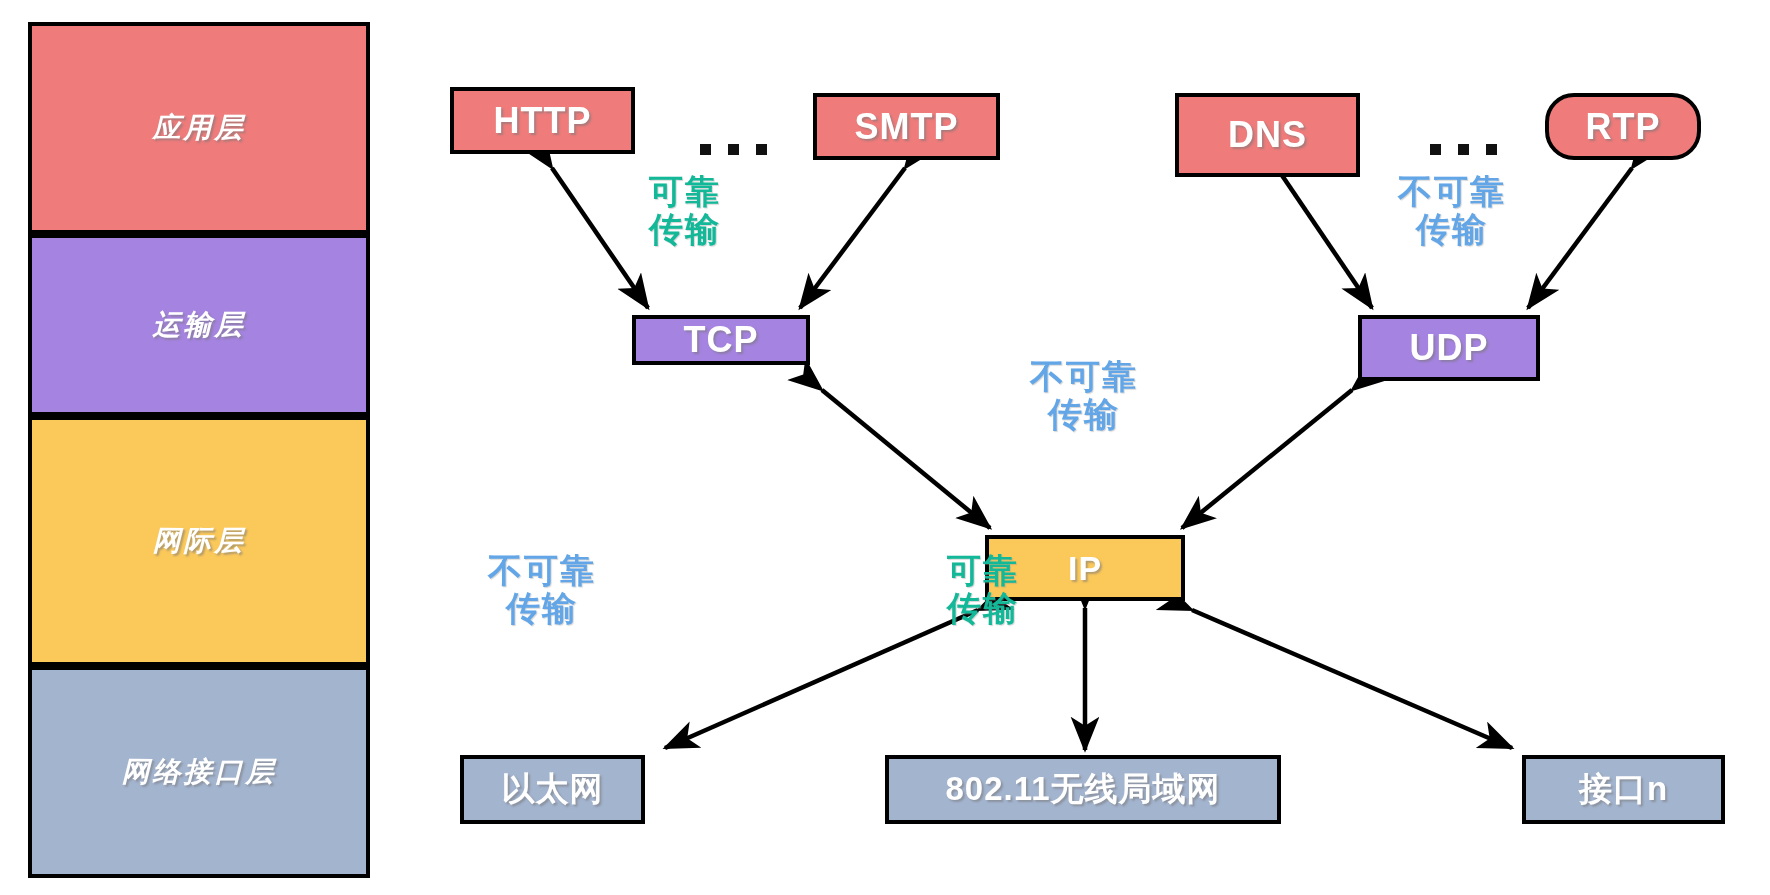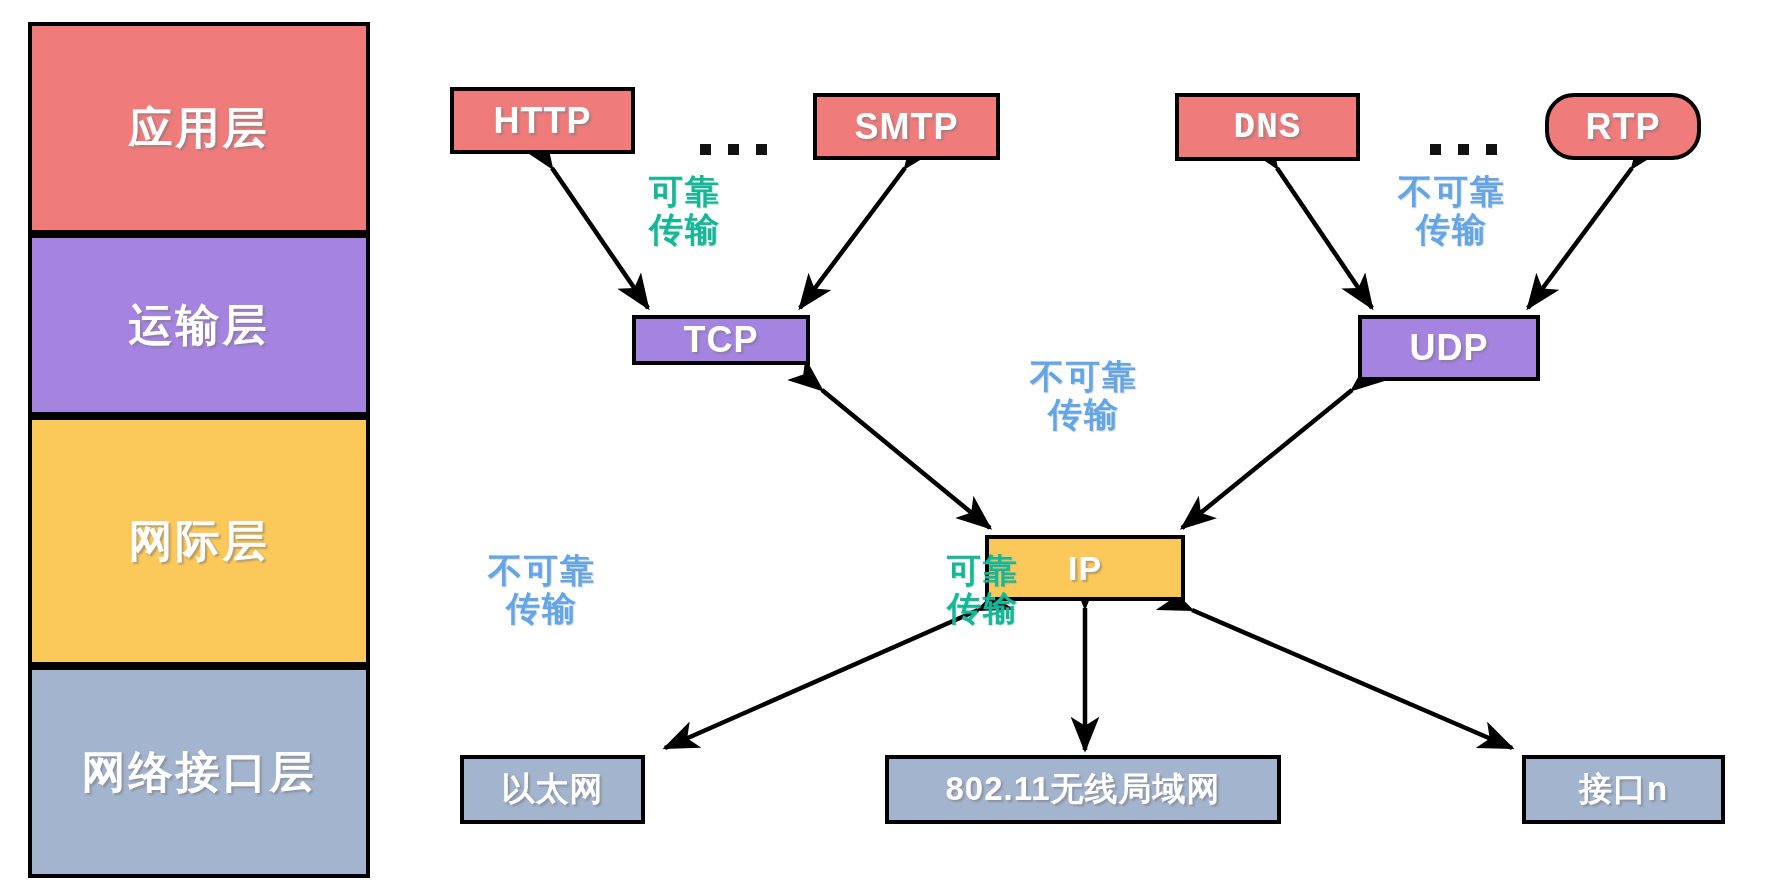--- a/index.html
+++ b/index.html
@@ -4,23 +4,23 @@
 <style>
   html,body{margin:0;padding:0;background:#ffffff;}
   body{width:1770px;height:895px;overflow:hidden;
        font-family:"Liberation Sans","DejaVu Sans",sans-serif;}
   #stage{position:relative;width:1770px;height:895px;background:#fff;}
 
   
   .layer{position:absolute;left:28px;width:342px;
          box-sizing:border-box;border:4px solid #000000;
          display:flex;align-items:center;justify-content:center;}
-  .layer-label{color:#ffffff;font-weight:bold;font-size:44px;
+  .layer-label{color:#ffffff;font-weight:bold;font-size:28px;
                letter-spacing:3px;
-               text-shadow:2px 2px 2px rgba(120,120,120,.55);}
+               text-shadow:2px 2px 2px rgba(120,120,120,.55);font-style:italic;}
 
   
   .node{position:absolute;box-sizing:border-box;border:4px solid #000000;
         display:flex;align-items:center;justify-content:center;}
   .node span{color:#ffffff;font-weight:bold;
              text-shadow:2px 2px 2px rgba(120,120,120,.55);}
   .node.app span{font-size:36px;letter-spacing:1px;}
   .node.trans span{font-size:36px;letter-spacing:1px;}
   .node.net span{font-size:34px;letter-spacing:1px;}
   .node.iface span{font-size:33px;letter-spacing:1px;}
@@ -83,21 +83,21 @@
       <line x1="1192" y1="610" x2="1512" y2="748"></line>
     </g>
   </svg>
 
   <div class="node app" style="left:450px;top:87px;width:185px;height:67px;background:#ef7b7b;">
     <span>HTTP</span>
   </div>
   <div class="node app" style="left:813px;top:93px;width:187px;height:67px;background:#ef7b7b;">
     <span>SMTP</span>
   </div>
-  <div class="node app" style="left:1175px;top:93px;width:185px;height:68px;background:#ef7b7b;font-family:Liberation Mono, monospace;">
+  <div class="node app" style="left:1175px;top:93px;width:185px;height:84px;background:#ef7b7b;">
     <span>DNS</span>
   </div>
   <div class="node app" style="left:1545px;top:93px;width:156px;height:67px;background:#ef7b7b;border-radius:29px;">
     <span>RTP</span>
   </div>
 
   <div class="dots" style="left:700px;top:144px;">
     <i></i>
       <i></i>
       <i></i>

